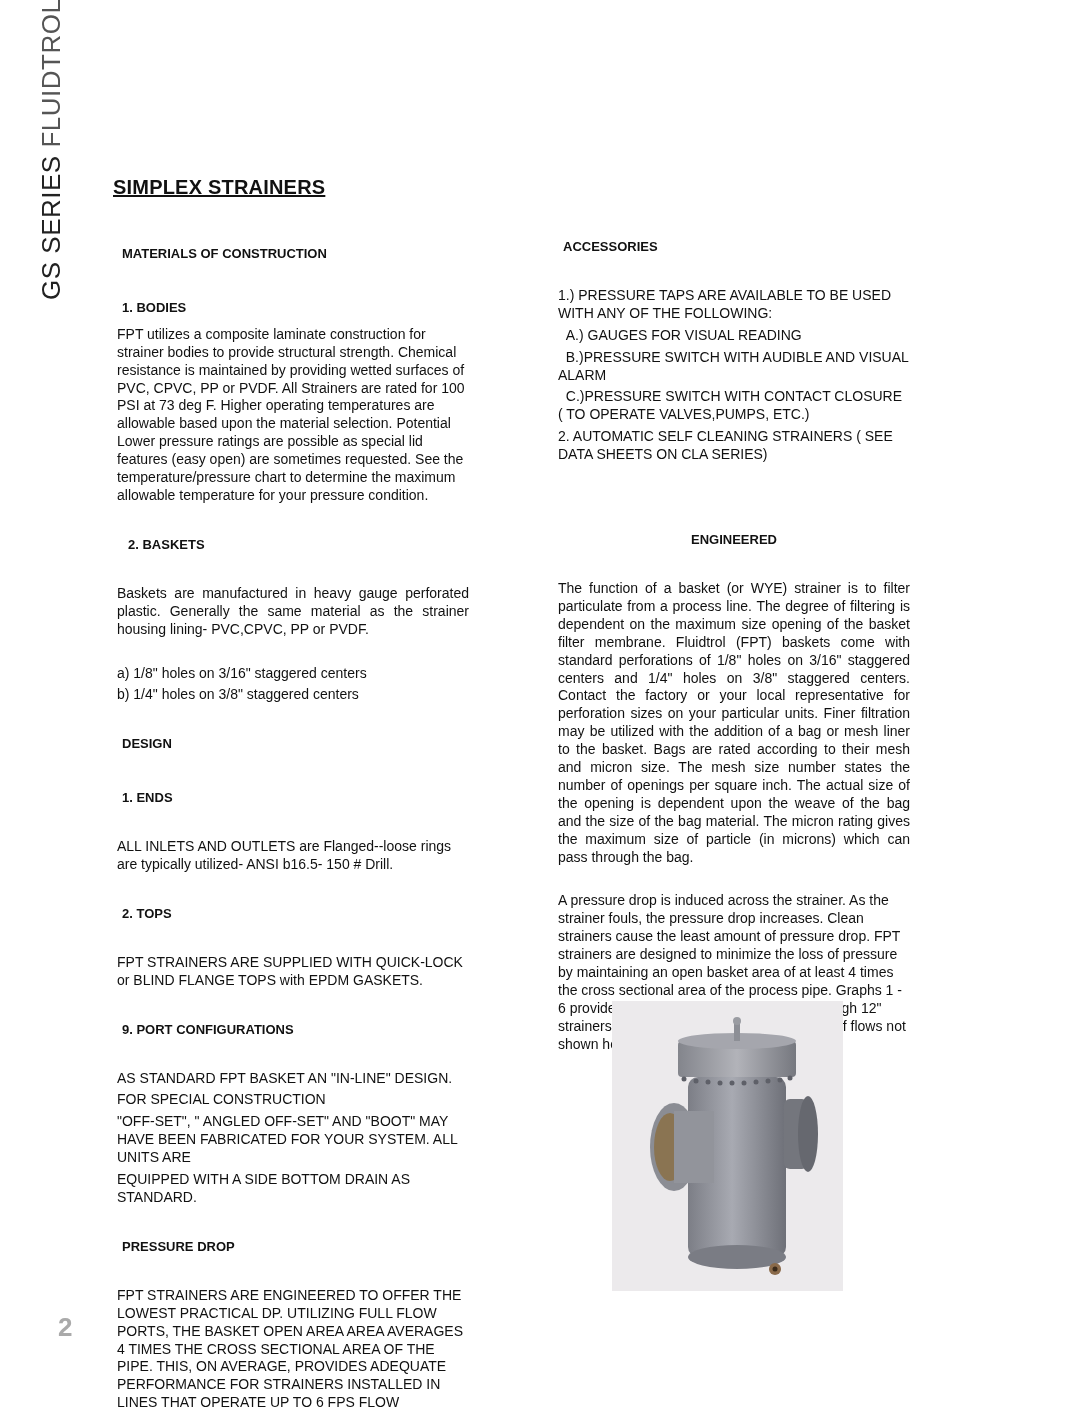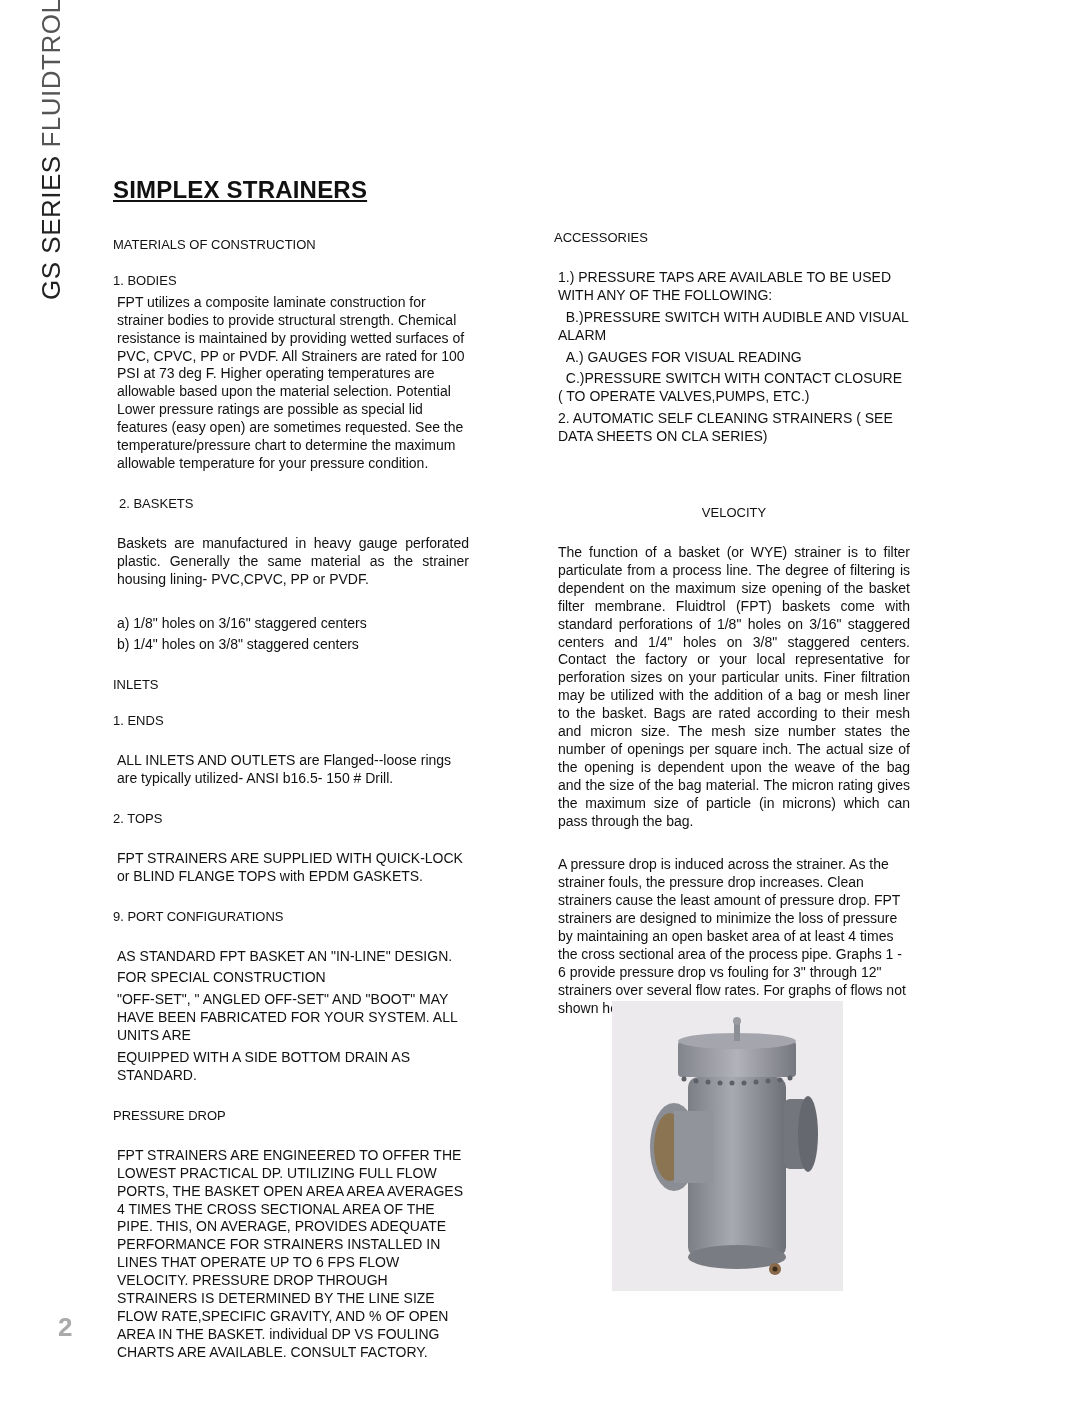--- a/index.html
+++ b/index.html
@@ -13,27 +13,27 @@
       white-space: nowrap; font-size: 26px; letter-spacing: 0.5px;
     }
     .side-title .series { color: #222; font-weight: normal; }
     .side-title .brand { color: #555; font-weight: 300; }
     .page-num {
       position: absolute; left: 58px; top: 1312px;
       font-size: 26px; font-weight: bold; color: #aaaaaa;
     }
     .main-title {
       position: absolute; left: 113px; top: 176px;
-      font-size: 24px; font-weight: bold; text-decoration: underline;
+      font-size: 20px; font-weight: bold; text-decoration: underline;
       letter-spacing: 0.2px;
     }
     .col { position: absolute; font-size: 14px; line-height: 17.9px; }
     .col-left { left: 113px; top: 236px; width: 360px; }
     .col-right { left: 554px; top: 229px; width: 360px; }
-    .h { font-weight: normal; font-size: 13px; margin: 0; }
+    .h { font-weight: bold; font-size: 13px; margin: 9px; }
     p { margin: 4px; }
     .gap1 { height: 18px; }
     .justify { text-align: justify; }
     .center { text-align: center; }
     .photo {
       position: absolute; left: 612px; top: 1001px; width: 231px; height: 290px;
       background: #eceaec;
     }
   </style>
 </head>
@@ -52,21 +52,21 @@
   <p class="h">1.  BODIES</p>
   <p>FPT  utilizes a composite laminate construction for strainer bodies to provide structural strength.  Chemical resistance is maintained by providing wetted surfaces of PVC, CPVC, PP or PVDF. All Strainers are rated for 100 PSI at 73 deg F. Higher operating temperatures are allowable based upon the material selection.   Potential Lower pressure ratings are possible as special lid features (easy open) are sometimes requested.  See the temperature/pressure chart to determine the maximum allowable temperature for your pressure condition.</p>
   <div class="gap1"></div>
   <p class="h" style="padding-left:6px">2. BASKETS</p>
   <div class="gap1"></div>
   <p class="justify">Baskets are manufactured in heavy gauge perforated plastic.   Generally the same material as the strainer housing lining- PVC,CPVC, PP or PVDF.</p>
   <div class="gap1"></div>
   <p>a) 1/8" holes on 3/16" staggered centers</p>
   <p>b) 1/4" holes on 3/8" staggered centers</p>
   <div class="gap1"></div>
-  <p class="h">INLETS</p>
+  <p class="h">DESIGN</p>
   <div class="gap1"></div>
   <p class="h">1. ENDS</p>
   <div class="gap1"></div>
   <p>ALL INLETS AND OUTLETS are Flanged--loose rings are typically utilized- ANSI b16.5- 150 # Drill.</p>
   <div class="gap1"></div>
   <p class="h">2. TOPS</p>
   <div class="gap1"></div>
   <p>FPT STRAINERS ARE SUPPLIED WITH QUICK-LOCK or BLIND FLANGE TOPS with EPDM GASKETS.</p>
   <div class="gap1"></div>
   <p class="h">9. PORT CONFIGURATIONS</p>
@@ -78,26 +78,26 @@
   <div class="gap1"></div>
   <p class="h">PRESSURE DROP</p>
   <div class="gap1"></div>
   <p>FPT STRAINERS ARE ENGINEERED TO OFFER THE LOWEST PRACTICAL DP. UTILIZING FULL FLOW PORTS, THE BASKET OPEN AREA AREA AVERAGES 4 TIMES THE CROSS SECTIONAL AREA OF THE PIPE.   THIS, ON AVERAGE, PROVIDES ADEQUATE PERFORMANCE FOR STRAINERS INSTALLED IN LINES THAT OPERATE UP TO 6 FPS FLOW VELOCITY.  PRESSURE DROP THROUGH STRAINERS IS DETERMINED BY THE LINE SIZE FLOW RATE,SPECIFIC GRAVITY, AND % OF OPEN AREA IN THE BASKET. individual DP VS  FOULING CHARTS ARE AVAILABLE. CONSULT FACTORY.</p>
 </div>
 
 <div class="col col-right">
   <p class="h">ACCESSORIES</p>
   <div class="gap1"></div>
   <p>1.) PRESSURE TAPS ARE AVAILABLE TO BE USED WITH ANY OF THE FOLLOWING:</p>
+  <p>&nbsp;&nbsp;A.) GAUGES FOR VISUAL READING</p>
   <p>&nbsp;&nbsp;B.)PRESSURE SWITCH WITH AUDIBLE AND VISUAL ALARM</p>
-  <p>&nbsp;&nbsp;A.) GAUGES FOR VISUAL READING</p>
   <p>&nbsp;&nbsp;C.)PRESSURE SWITCH WITH CONTACT CLOSURE ( TO OPERATE VALVES,PUMPS, ETC.)</p>
   <p>2. AUTOMATIC SELF CLEANING STRAINERS ( SEE DATA SHEETS ON CLA SERIES)</p>
   <div style="height:54px"></div>
-  <p class="h center">VELOCITY</p>
+  <p class="h center">ENGINEERED</p>
   <div class="gap1"></div>
   <p class="justify">The function of a basket (or WYE) strainer is to filter particulate from a process line. The degree of filtering is dependent on the maximum size opening of the basket filter membrane. Fluidtrol (FPT) baskets come with standard perforations of 1/8" holes on 3/16" staggered centers and 1/4" holes on 3/8" staggered centers. Contact the factory or your local representative for perforation sizes on your particular units.  Finer filtration may be utilized with the addition of a bag or mesh liner to the basket.  Bags are rated according to their mesh and micron size.  The mesh size number states the number of openings per square inch.   The actual size of the opening is dependent upon the weave of the bag and the size of the bag material.   The micron rating gives the maximum size of particle (in microns) which can pass through the bag.</p>
   <div class="gap1"></div>
   <p>A pressure drop is induced across the strainer.  As the strainer fouls, the pressure drop increases.  Clean strainers cause the least amount of pressure drop.  FPT strainers are designed to minimize the loss of pressure by maintaining an open basket area of at least 4 times the cross sectional area of the process pipe.  Graphs 1 - 6 provide pressure drop vs fouling for 3" through 12" strainers over several flow rates.   For graphs of flows not shown here contact the factory.</p>
 </div>
 
 <div class="photo">
   <svg width="231" height="290" viewBox="0 0 231 290">
     <defs>
       <linearGradient id="body" x1="0" x2="1" y1="0" y2="0">

